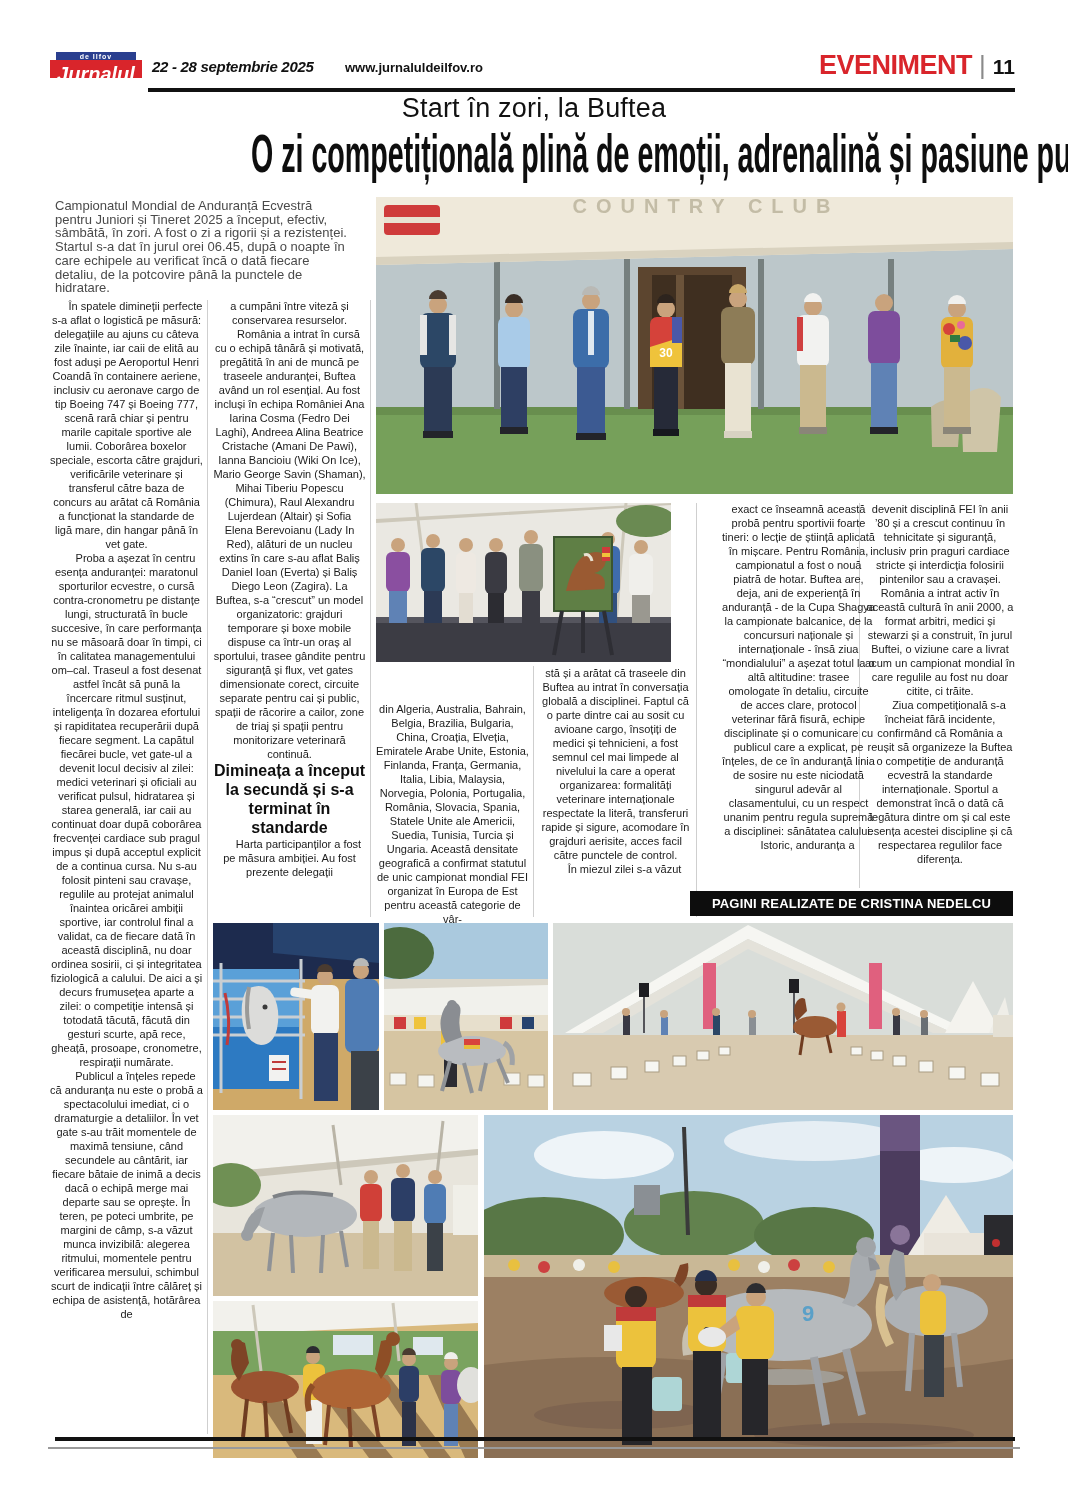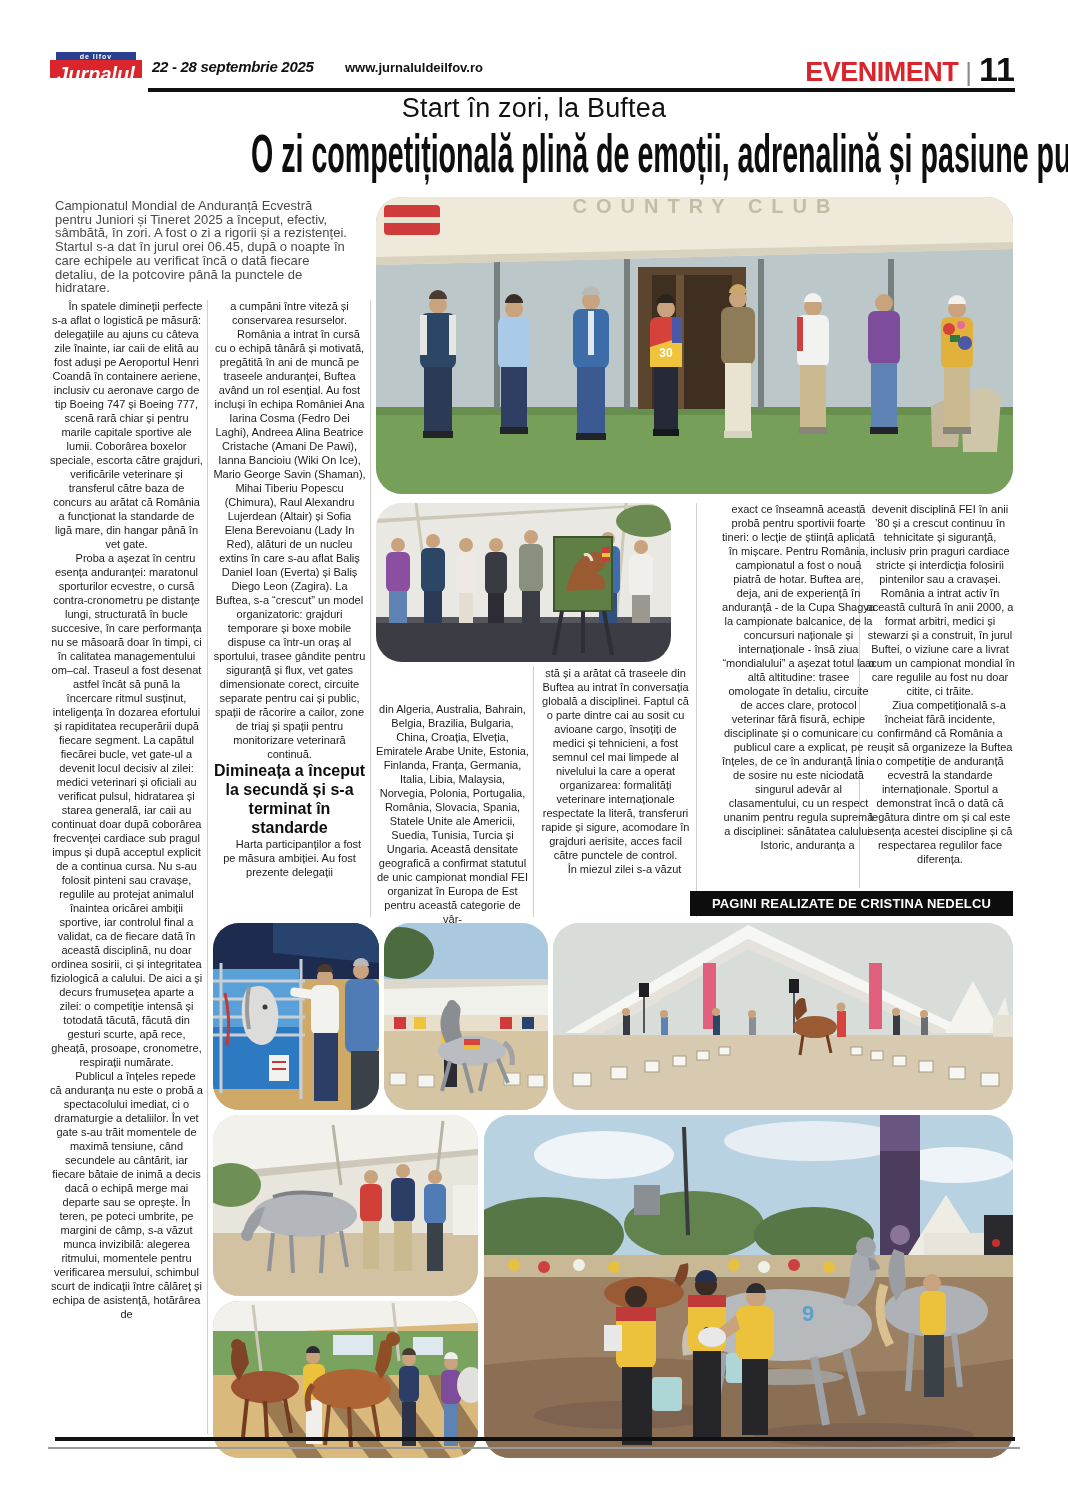--- a/index.html
+++ b/index.html
@@ -11,21 +11,21 @@
             font-size:7px;font-weight:bold;text-align:center;line-height:9px;letter-spacing:1px;}
   .logo-box{position:absolute;left:0;top:8px;width:92px;height:18px;background:#d9252b;}
   .logo-box span{display:block;color:#fff;font-weight:bold;font-style:italic;font-size:20px;line-height:29px;
             text-align:center;letter-spacing:0px;}
   .m-date{position:absolute;left:152px;top:58px;font-size:15px;font-weight:bold;font-style:italic;
             letter-spacing:-0.3px;color:#111;}
   .m-url{position:absolute;left:345px;top:60px;font-size:13px;font-weight:bold;color:#111;}
   .m-section{position:absolute;right:53px;top:50px;font-size:0;white-space:nowrap;}
   .m-section .sec{font-size:27px;font-weight:800;color:#d9252b;letter-spacing:-0.5px;}
   .m-section .sep{font-size:26px;color:#8a8a8a;font-weight:300;margin:0 7px;}
-  .m-section .num{font-size:34px;font-weight:800;color:#111;}
+  .m-section .num{font-size:21px;font-weight:800;color:#111;}
   .header-rule{position:absolute;left:148px;top:88px;width:867px;height:4px;background:#111;}
   
   .kicker{position:absolute;left:0;top:93px;width:100%;text-align:center;font-size:27px;color:#111;
           letter-spacing:0.2px;}
   .headline{position:absolute;left:0;top:122px;width:100%;text-align:center;font-size:54px;font-weight:700;
           color:#0e0e0e;white-space:nowrap;transform:scaleX(0.53);transform-origin:50% 0;letter-spacing:0px;}
   .lede{position:absolute;left:55px;top:199px;width:297px;font-size:13px;line-height:13.7px;color:#4a4a4a;
           text-align:left;}
   
   .col{position:absolute;width:153px;font-size:11px;line-height:14px;text-align:justify;color:#1c1c1c;
@@ -35,21 +35,21 @@
   .subhead{font-size:16px;line-height:19px;font-weight:bold;text-align:left;text-indent:0 !important;
           margin:7px 0 4px 0;color:#0e0e0e;}
   #col1{left:50px;top:299px;height:1138px;}
   #col2{left:213px;top:299px;height:620px;}
   #col3{left:376px;top:666px;height:253px;margin-top:36px;}
   #col4{left:539px;top:666px;height:253px;}
   #col5{left:722px;top:502px;height:388px;}
   #col6{left:865px;top:502px;height:417px;width:150px;}
   .vdiv{position:absolute;width:1px;background:#cfcfcf;}
   
-  .photo{position:absolute;overflow:hidden;background:#ddd;border-radius:26px;}
+  .photo{position:absolute;overflow:hidden;background:#ddd;}
   .photo svg{display:block;width:100%;height:100%;}
   #photo-group{left:376px;top:197px;width:637px;height:297px;}
   #photo-painting{left:376px;top:503px;width:295px;height:159px;}
   #photo-stable{left:213px;top:923px;width:166px;height:187px;}
   #photo-trot{left:384px;top:923px;width:164px;height:187px;}
   #photo-tent-lane{left:553px;top:923px;width:460px;height:187px;}
   #photo-vet-check{left:213px;top:1115px;width:265px;height:181px;}
   #photo-wash{left:484px;top:1115px;width:529px;height:343px;}
   #photo-two-horses{left:213px;top:1301px;width:265px;height:157px;}
   

